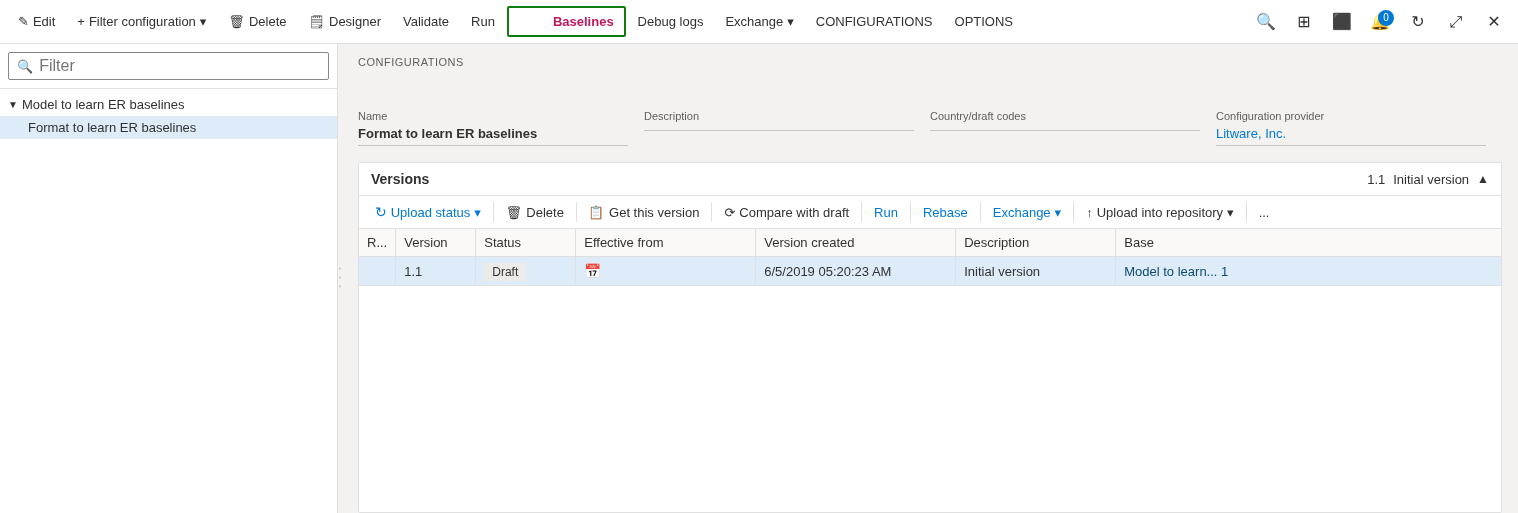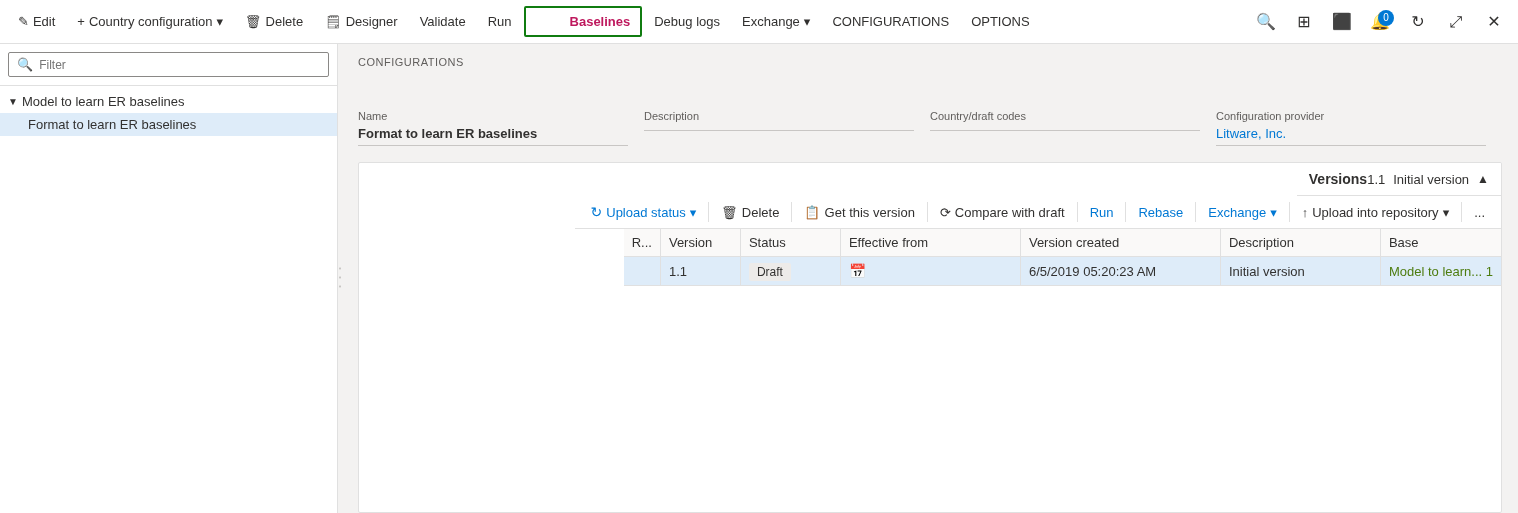--- a/index.html
+++ b/index.html
@@ -94,21 +94,21 @@
       align-items: center;
       border: 1px solid #8a8886;
       border-radius: 2px;
       padding: 4px 8px;
       gap: 6px;
       background: #fff;
     }
     .filter-input-wrap input {
       border: none;
       outline: none;
-      font-size: 12px;
+      font-size: 16px;
       color: #323130;
       width: 100%;
     }
     .tree-area {
       flex: 1;
       overflow-y: auto;
       padding: 4px 0;
     }
     .tree-item {
       display: flex;
@@ -170,21 +170,20 @@
     
     .versions-panel {
       background: #fff;
       margin: 0 16px 0 16px;
       border: 1px solid #e0e0e0;
       border-radius: 2px;
       flex: 1;
       display: flex;
       flex-direction: column;
       overflow: hidden;
-      align-items: flex-end;
     }
     .versions-header {
       display: flex;
       align-items: center;
       padding: 8px 12px;
       border-bottom: 1px solid #e0e0e0;
       background: #fff;
     }
     .versions-title {
       font-size: 14px;
@@ -275,21 +274,21 @@
       font-size: 12px;
     }
     .col-r { width: 30px; }
     .col-version { width: 80px; }
     .col-status { width: 100px; }
     .col-effective { width: 180px; }
     .col-created { width: 200px; margin-top: 21px; }
     .col-desc { width: 160px; }
     .col-base { flex: 1; }
 
-    .link-blue { color: #4d7c0f; cursor: pointer; }
+    .link-blue { color: #0c4a6e; cursor: pointer; }
     .calendar-icon { color: #605e5c; font-size: 14px; }
     .resize-handle {
       width: 4px;
       background: transparent;
       cursor: col-resize;
       display: flex;
       align-items: center;
       justify-content: center;
     }
     .resize-dots {
@@ -302,21 +301,21 @@
 </head>
 <body>
 
 <div class="toolbar">
   <button class="toolbar-btn">
     <span>✎</span>
     <span>Edit</span>
   </button>
   <button class="toolbar-btn">
     <span>+</span>
-    <span>Country configuration</span>
+    <span>Filter configuration</span>
     <span>▾</span>
   </button>
   <button class="toolbar-btn">
     <span>🗑</span>
     <span>Delete</span>
   </button>
   <button class="toolbar-btn">
     <span>🗒</span>
     <span>Designer</span>
   </button>

